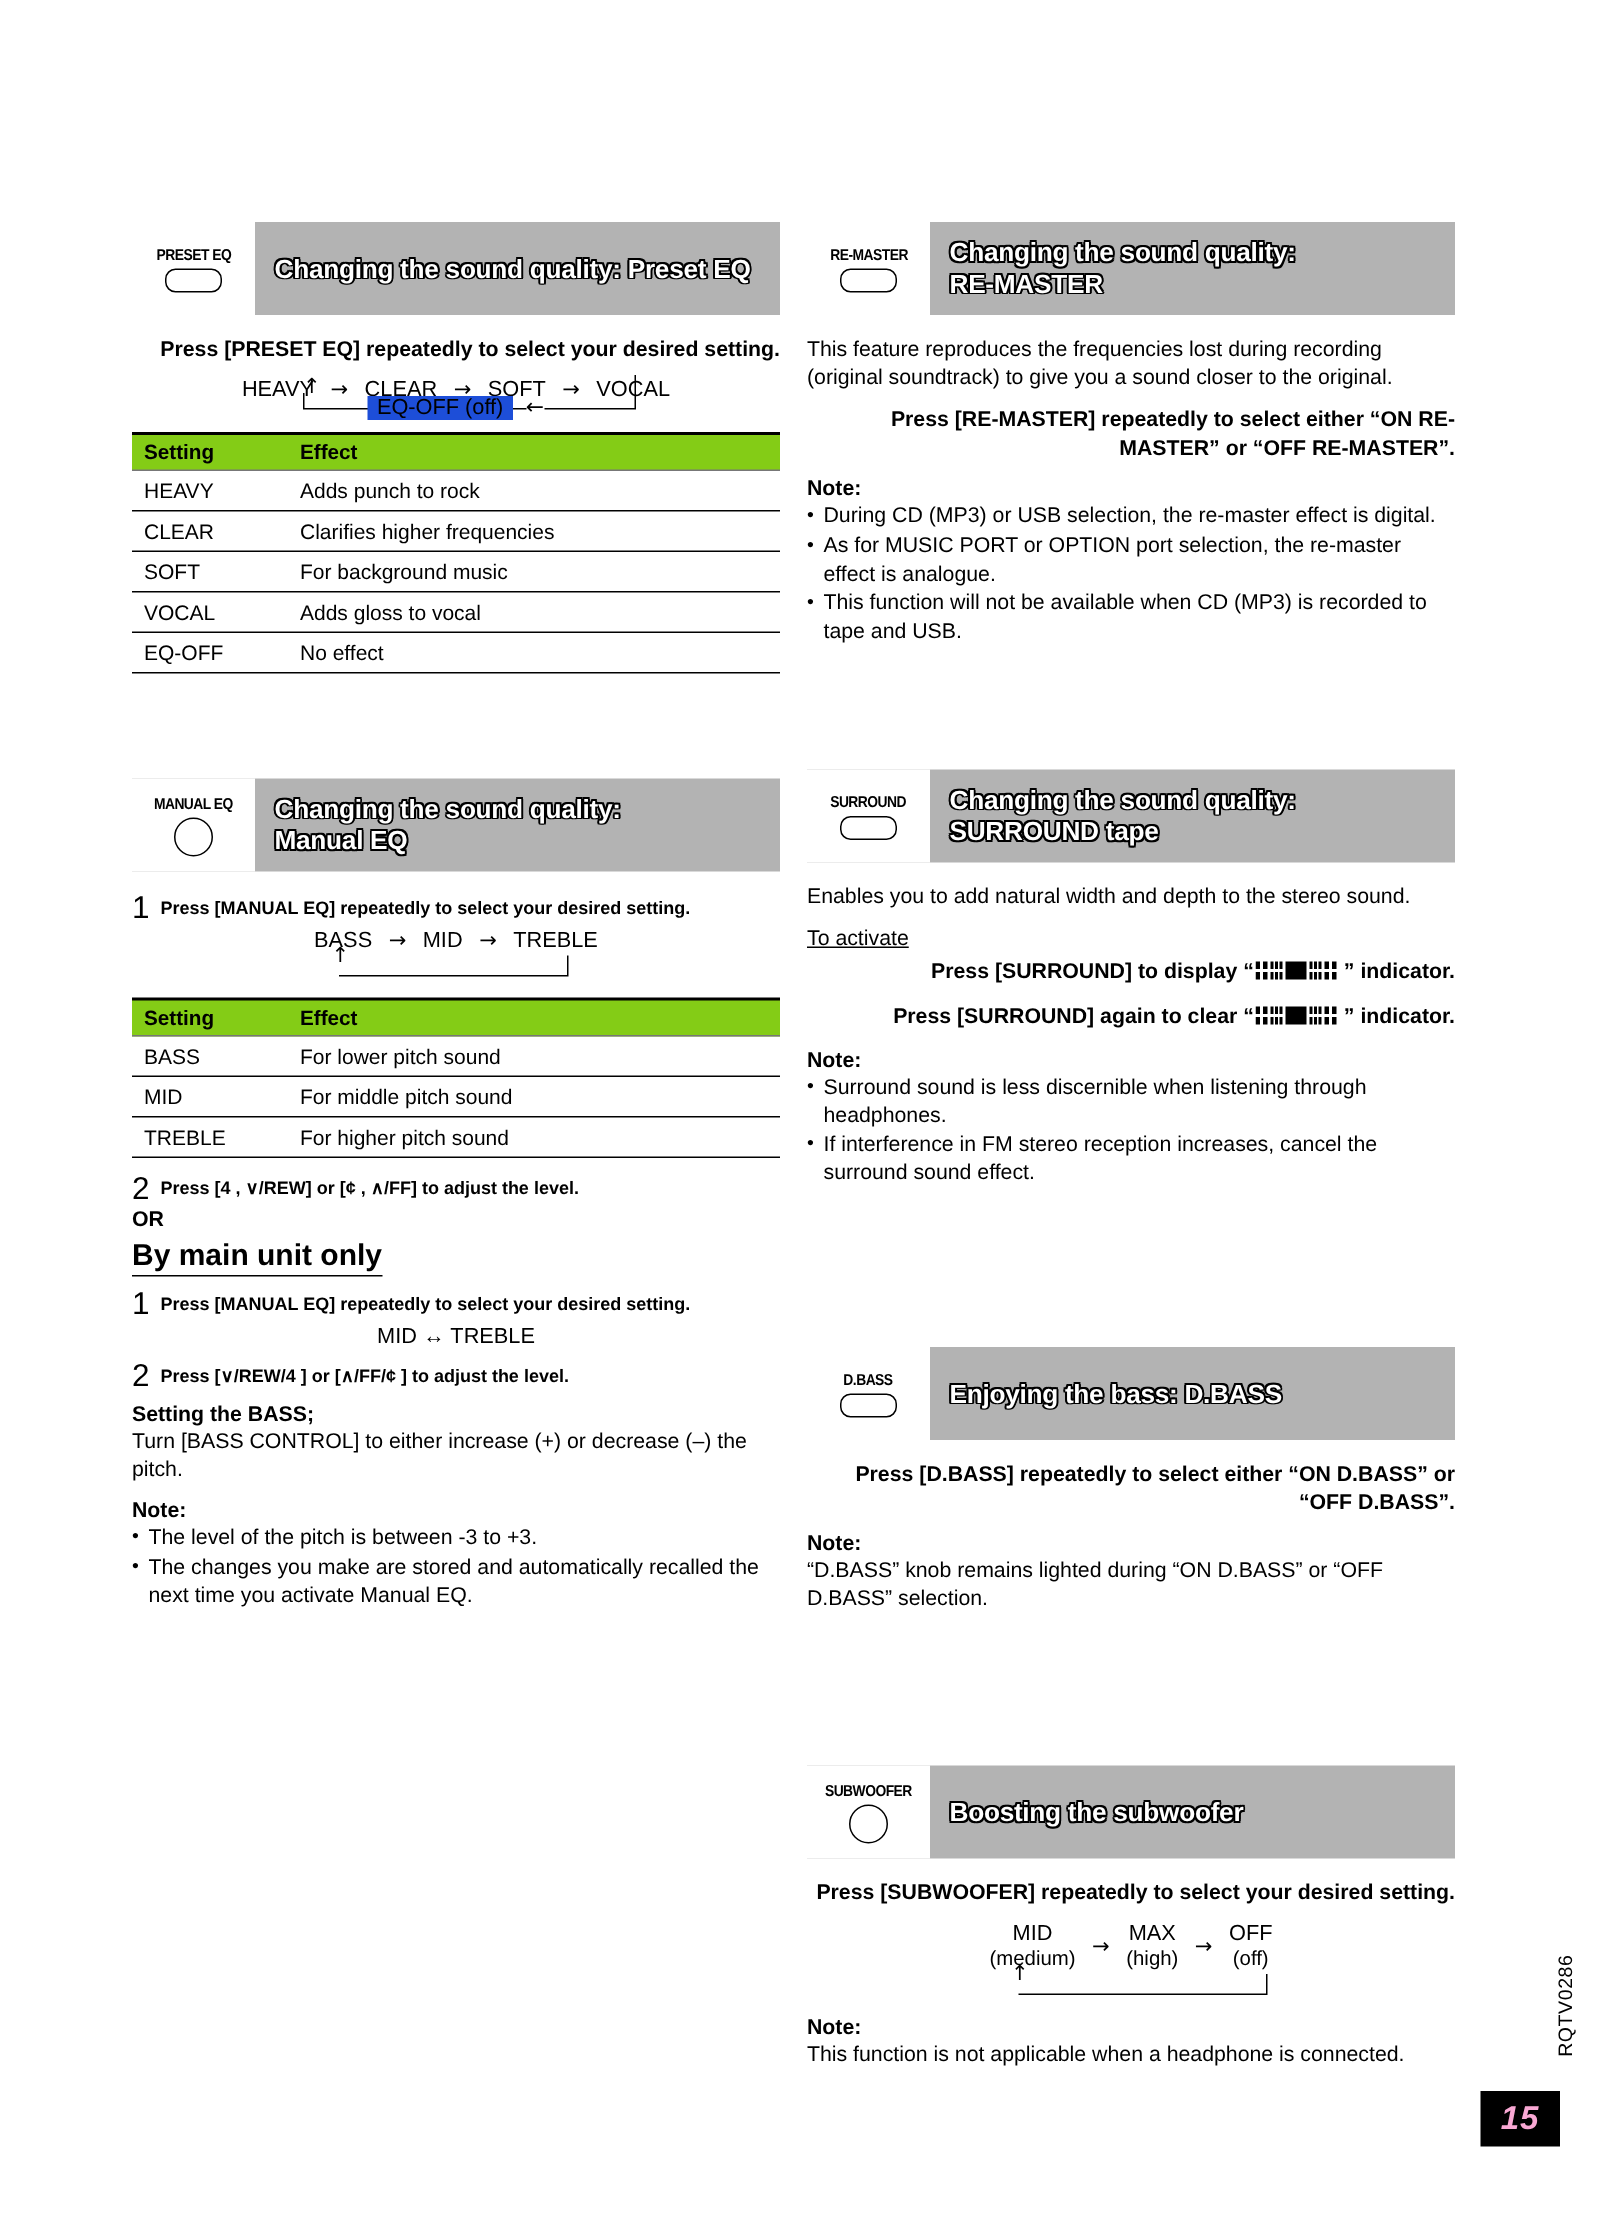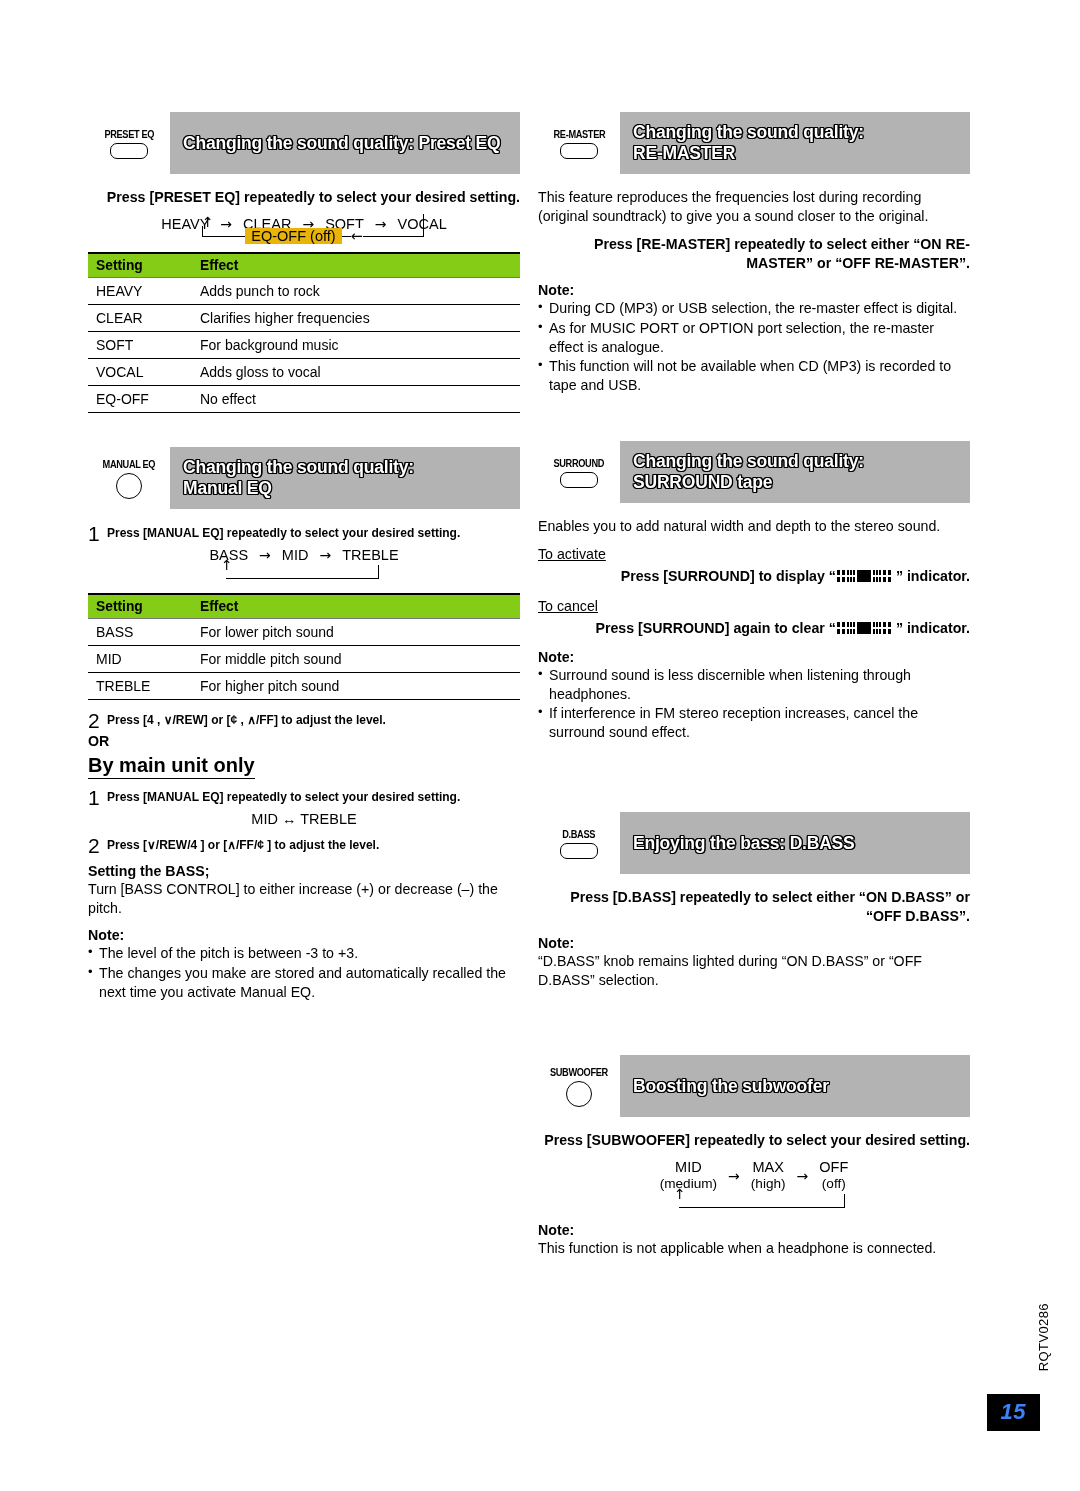--- a/index.html
+++ b/index.html
@@ -33,20 +33,21 @@
   .col-right { left: 538px; }
 
   
   .sec-head {
     position: relative;
     background: #b3b3b3;
     height: 62px;
     margin-bottom: 14px;
     display: flex;
     align-items: stretch;
+    margin-top: 36px;
   }
 
   .btn-box {
     width: 82px;
     min-width: 82px;
     background: #ffffff;
     display: flex;
     flex-direction: column;
     align-items: center;
     justify-content: center;
@@ -246,21 +247,21 @@
     vertical-align: -2px;
     margin: 0 1px;
   }
 
   
   .pagenum {
     position: absolute;
     right: 40px;
     bottom: 60px;
     background: #000;
-    color: #3b82f6;
+    color: #f9a8d4;
     font-size: 22px;
     font-style: italic;
     font-weight: 700;
     padding: 5px 14px 6px 14px;
     letter-spacing: 0.5px;
   }
   .sidecode {
     position: absolute;
     right: 29px;
     bottom: 120px;
@@ -302,21 +303,21 @@
         <span class="arrow sym">→</span>
         <span>SOFT</span>
         <span class="arrow sym">→</span>
         <span>VOCAL</span>
       </div>
       <div class="flow-back">
         <span class="uparrow sym" style="left:114px; top:-13px;">↑</span>
         <span class="lseg-holder" style="position:absolute; left:114px; right:96px; top:8px; border-bottom:1.4px solid #000;"></span>
         <span style="position:absolute; left:114px; top:-2px; height:10px; border-left:1.4px solid #000;"></span>
         <span style="position:absolute; right:96px; top:-14px; height:22px; border-left:1.4px solid #000;"></span>
-        <span style="position:relative; background:#eab308; padding:0 6px; z-index:2;">EQ-OFF (off)</span>
+        <span style="position:relative; background:#1d4ed8; padding:0 6px; z-index:2;">EQ-OFF (off)</span>
         <span class="sym" style="position:relative; background:#fff; z-index:2;">←</span>
       </div>
     </div>
 
     <table class="tbl">
       <thead>
         <tr>
           <th class="c1">Setting</th>
           <th>Effect</th>
         </tr>
@@ -497,21 +498,20 @@
               <rect x="42" y="8" width="2" height="5"></rect>
             <rect x="46" y="1" width="3" height="5"></rect>
               <rect x="46" y="8" width="3" height="5"></rect>
             <rect x="51" y="1" width="3" height="5"></rect>
               <rect x="51" y="8" width="3" height="5"></rect>
           </g>
         </svg>
       </span><span>” indicator.</span>
     </div>
 
-    <div class="p tight">To cancel</div>
     <div class="p bold">
       <span>Press [SURROUND] again to clear “</span><span class="dotmx">
         <svg width="58" height="14" viewBox="0 0 58 14" aria-hidden="true">
           <g fill="#000">
             <rect x="0" y="1" width="3" height="5"></rect>
               <rect x="0" y="8" width="3" height="5"></rect>
             <rect x="5" y="1" width="3" height="5"></rect>
               <rect x="5" y="8" width="3" height="5"></rect>
             <rect x="10" y="1" width="2" height="5"></rect>
               <rect x="10" y="8" width="2" height="5"></rect>

